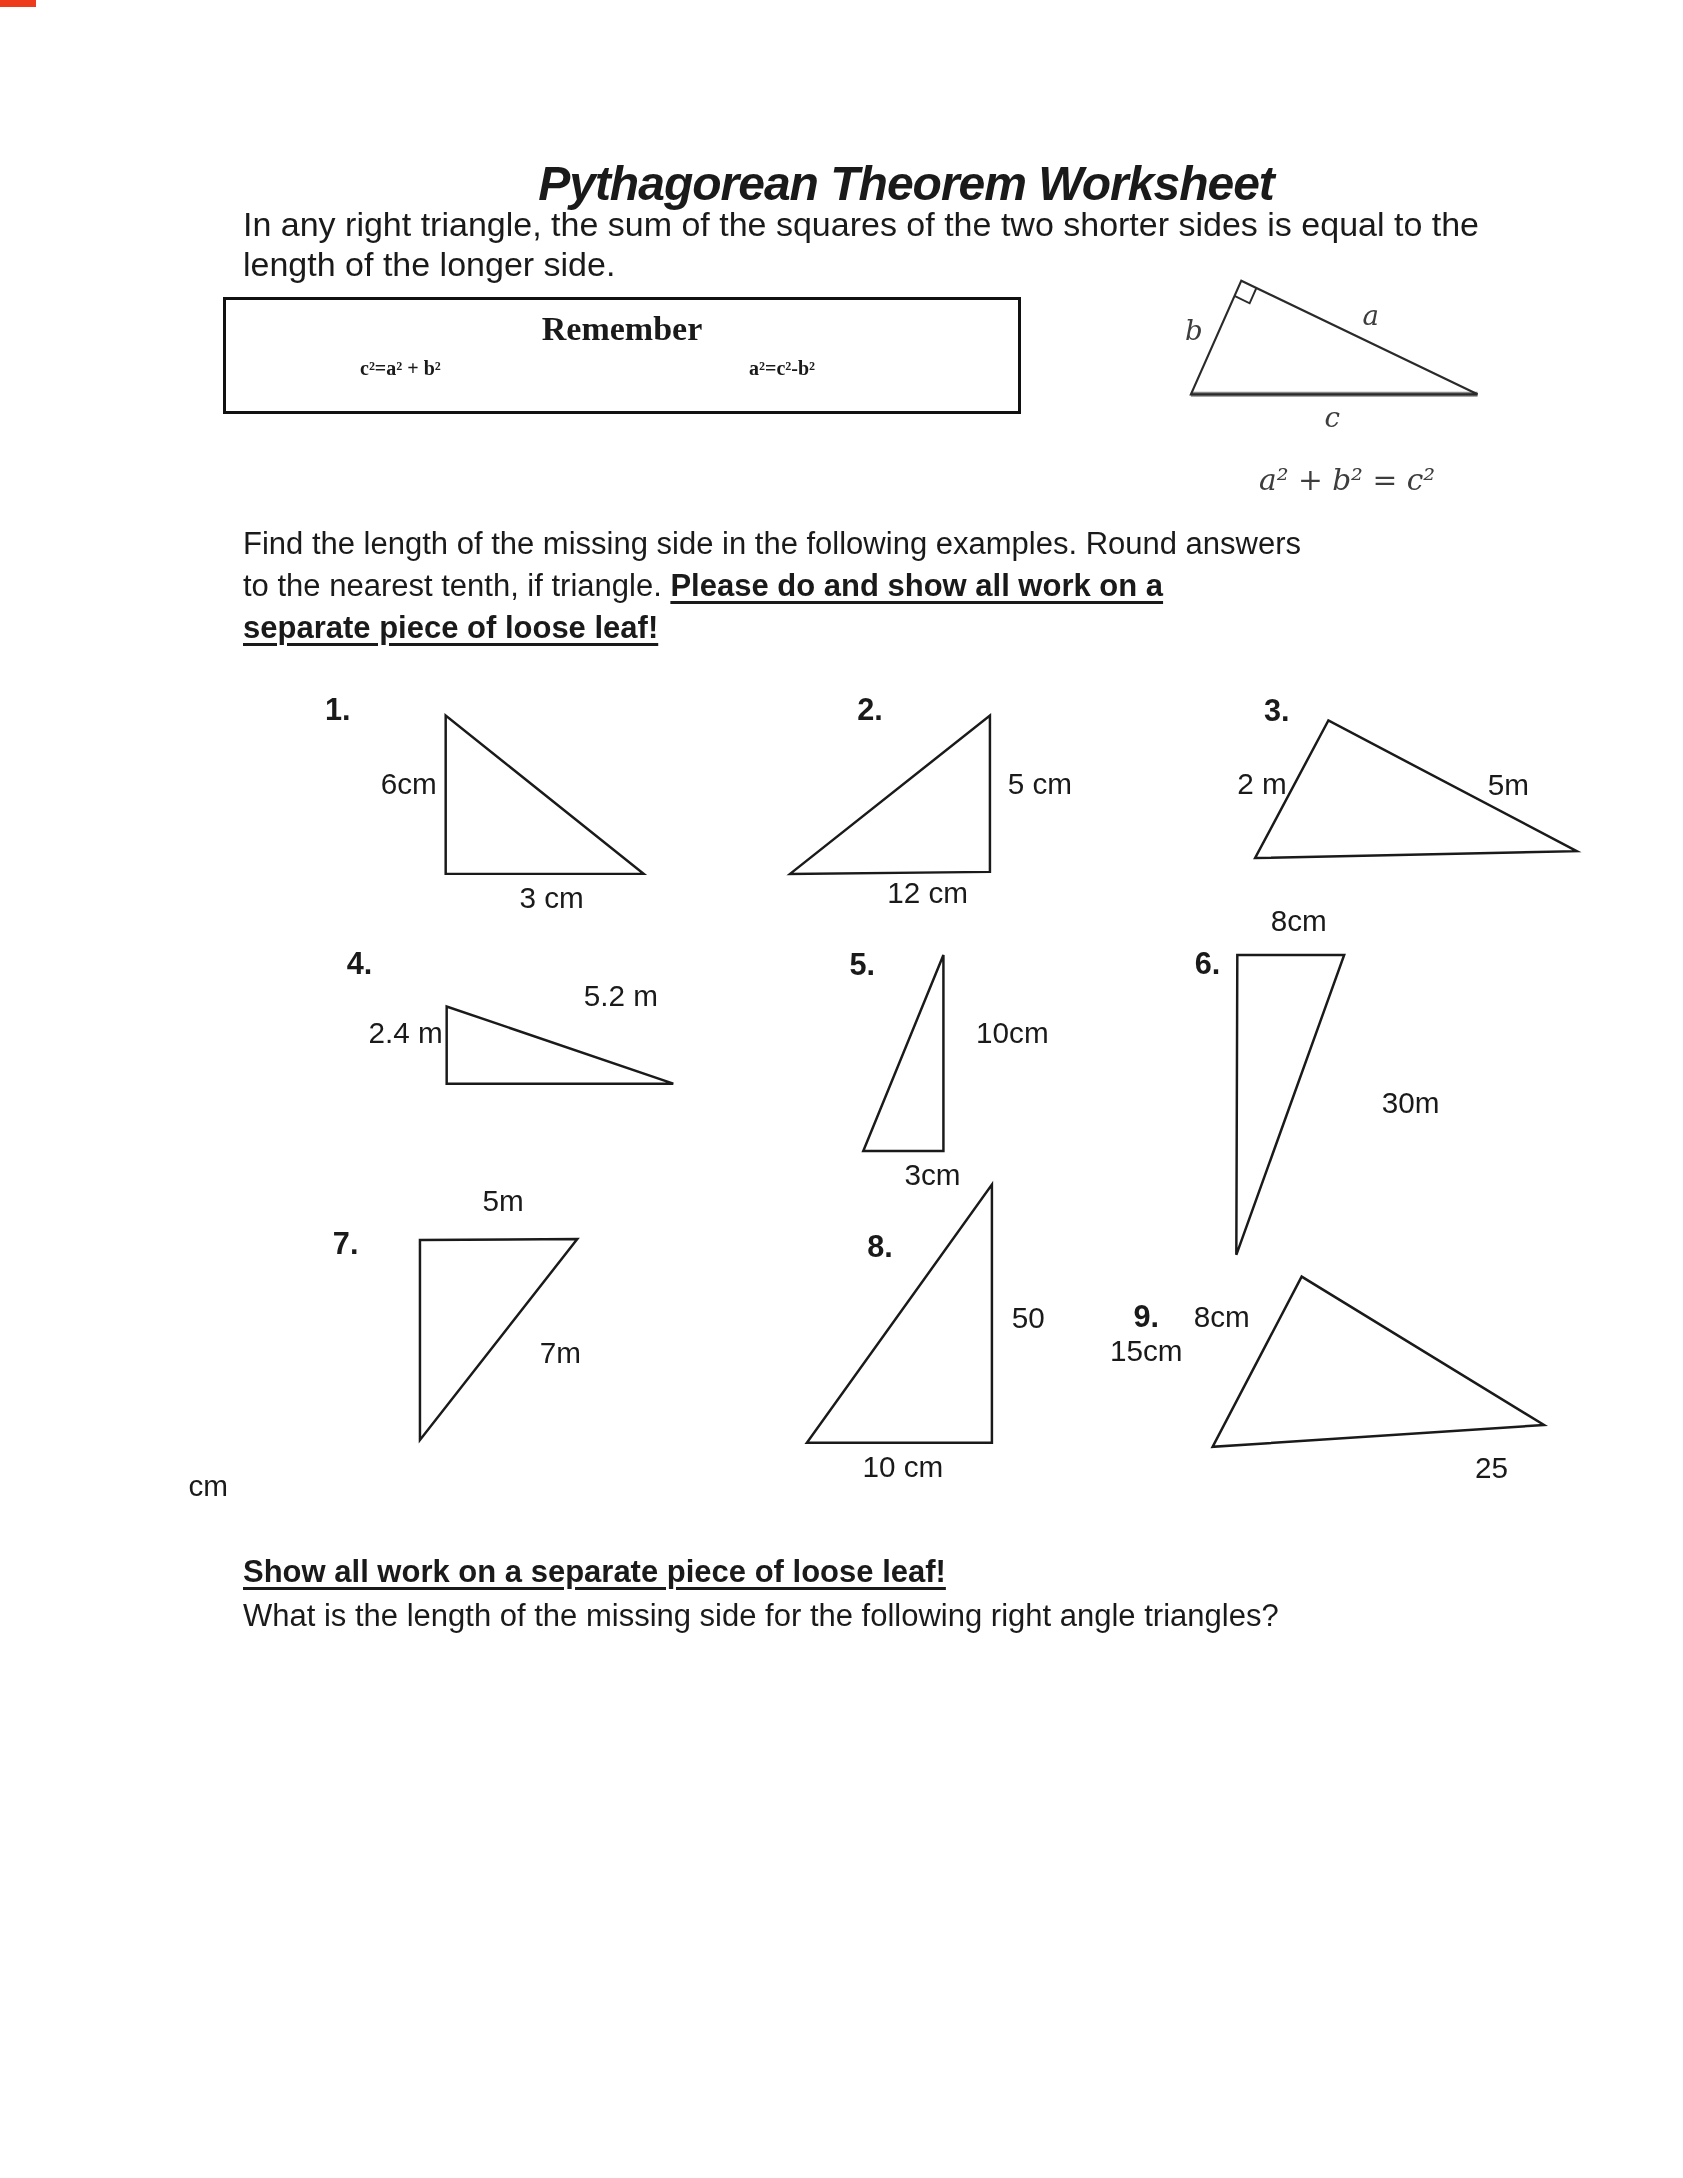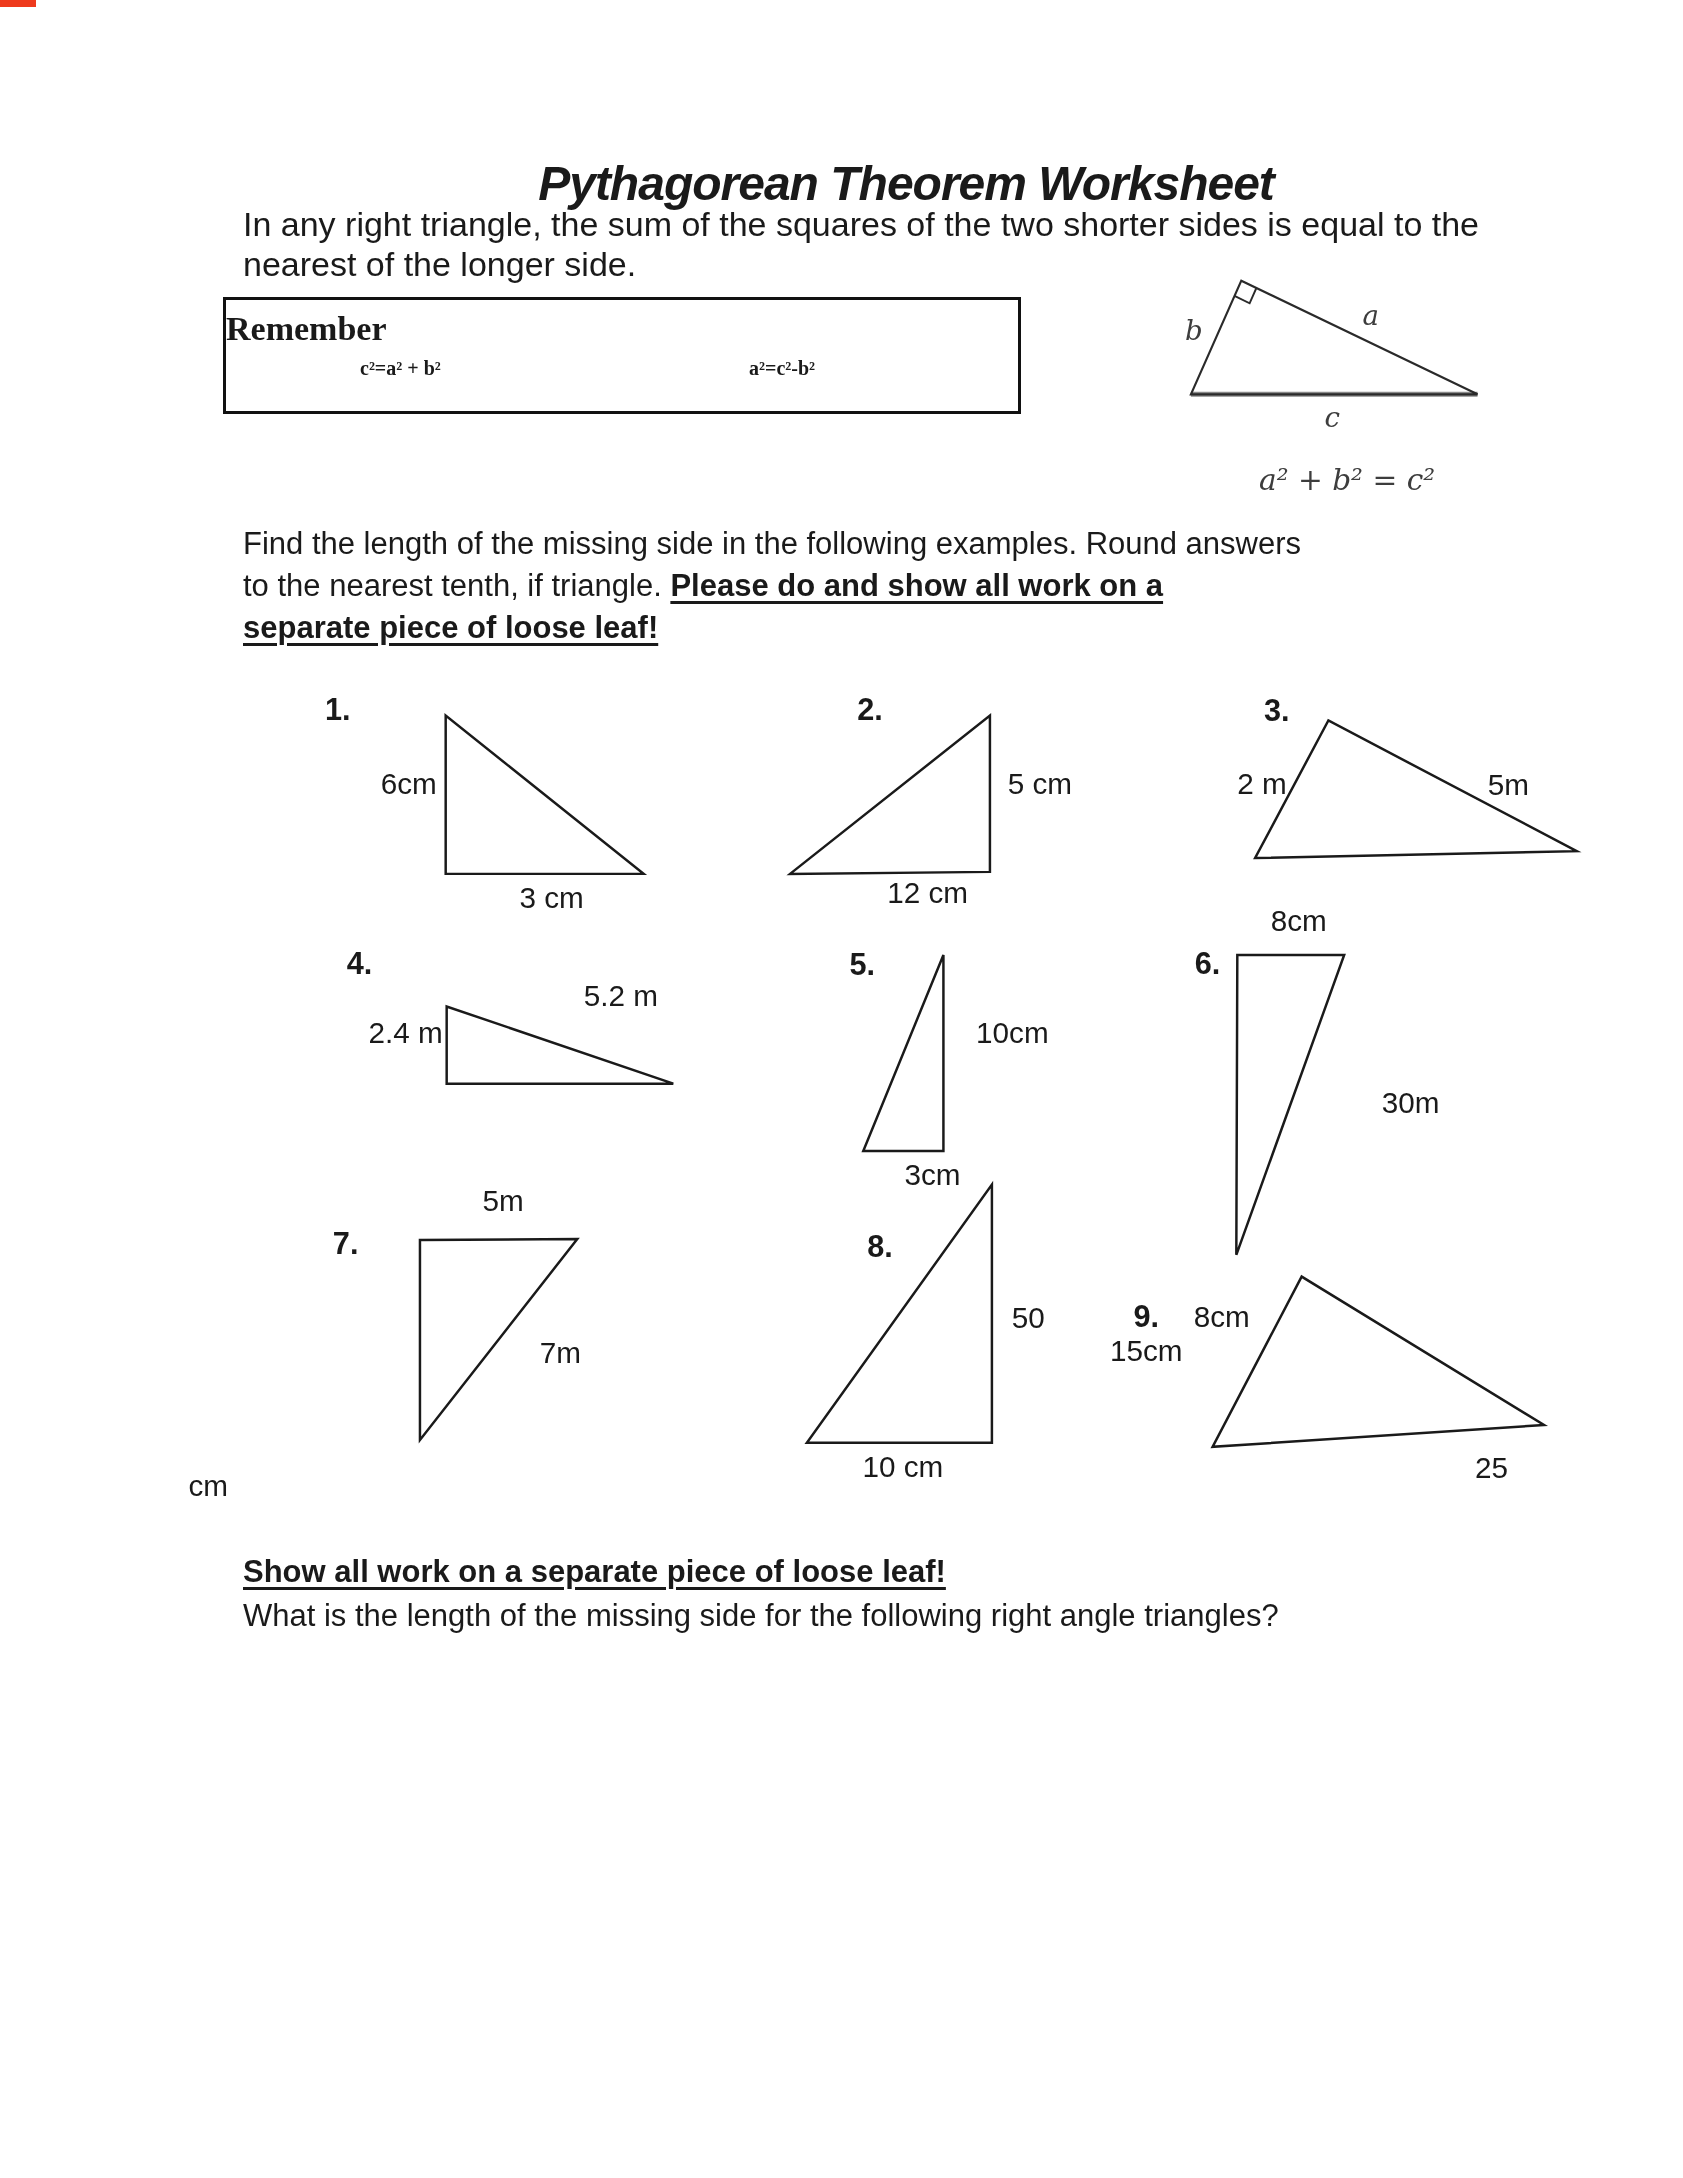--- a/index.html
+++ b/index.html
@@ -11,21 +11,21 @@
   .page-title{
     left:213px;top:156px;width:1386px;text-align:center;
     font-size:48px;font-weight:bold;font-style:italic;letter-spacing:-1px;
   }
   .intro{left:243px;top:204px;width:1247px;font-size:34px;line-height:40px;}
   .remember-box{
     left:223px;top:297px;width:792px;height:111px;
     border:3px solid #111;background:#fff;
   }
   .remember-title{
-    position:absolute;left:0;top:10px;width:100%;text-align:left;
+    position:absolute;left:0;top:10px;width:100%;text-align:center;
     font-family:"Liberation Serif", serif;font-weight:bold;font-size:34px;
   }
   .remember-formula{
     position:absolute;top:57px;
     font-family:"Liberation Serif", serif;font-weight:bold;font-size:20px;
   }
   .formula-left{left:134px;}
   .formula-right{left:523px;}
   .instructions{left:243px;top:523px;width:1307px;font-size:31px;line-height:42px;}
   .bold-underline{
@@ -43,21 +43,21 @@
 </style>
 </head>
 <body>
 
 <div class="abs artifact"></div>
 
 <div class="abs page-title">Pythagorean Theorem Worksheet</div>
 
 <div class="abs intro">
   <div>In any right triangle, the sum of the squares of the two shorter sides is equal to the</div>
-  <div>nearest of the longer side.</div>
+  <div>length of the longer side.</div>
 </div>
 
 <div class="abs remember-box">
   <div class="remember-title">Remember</div>
   <div class="remember-formula formula-left">c²=a² + b²</div>
   <div class="remember-formula formula-right">a²=c²-b²</div>
 </div>
 
 <svg class="abs" style="left:1139px;top:252px;" width="426" height="252" viewBox="1150 255 430 255">
   <line x1="1202" y1="399" x2="1492" y2="399" stroke="#8a8a8a" stroke-width="5"></line>

